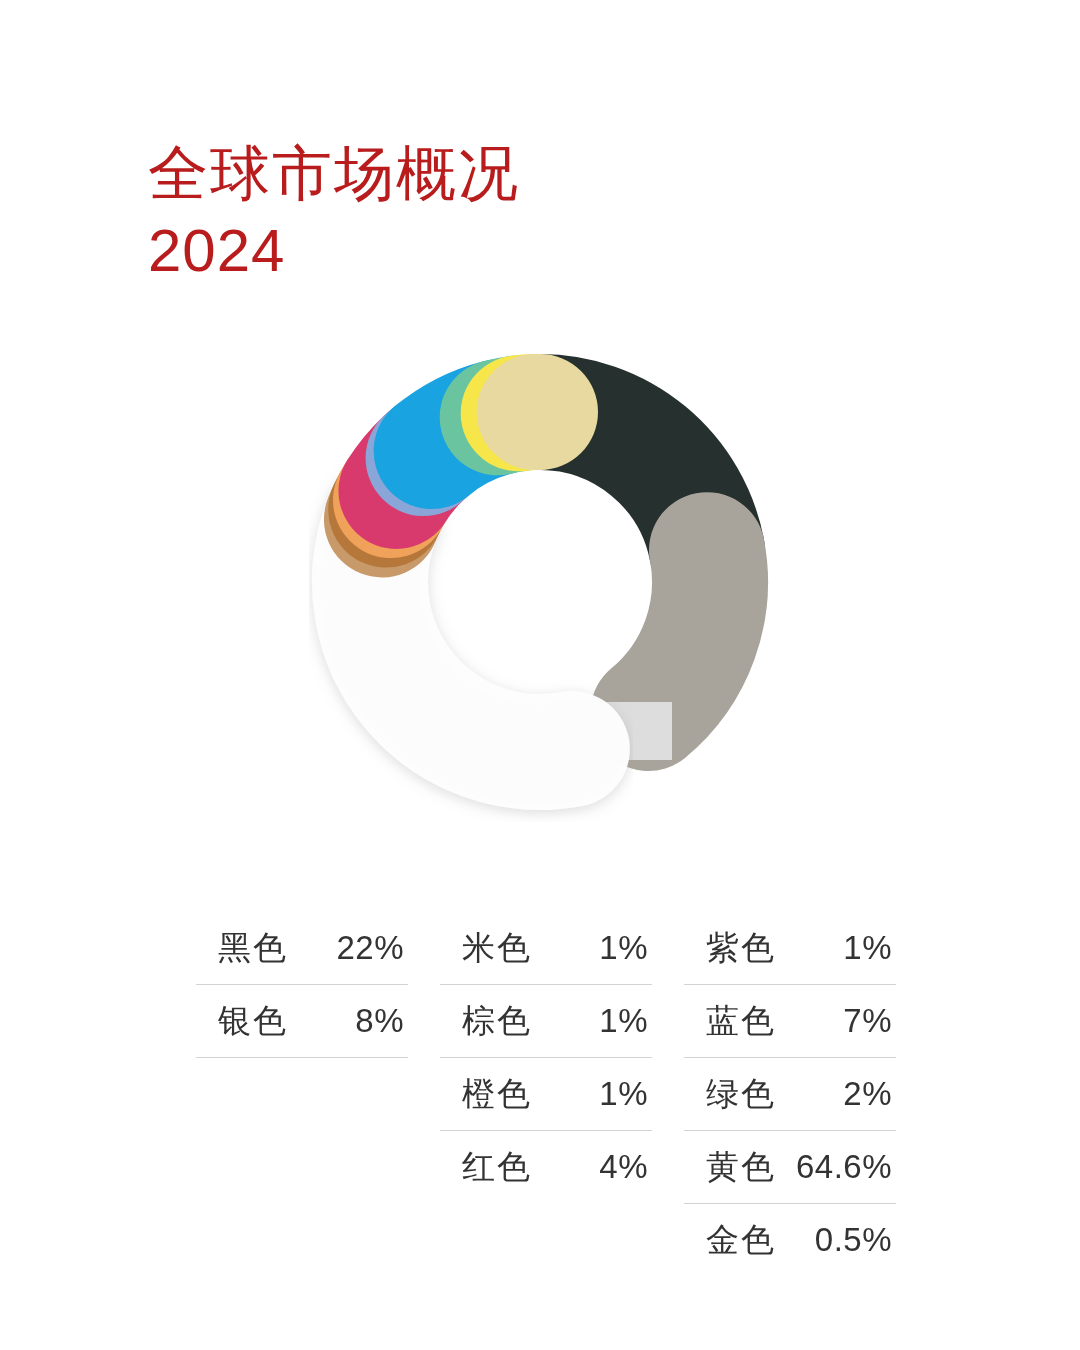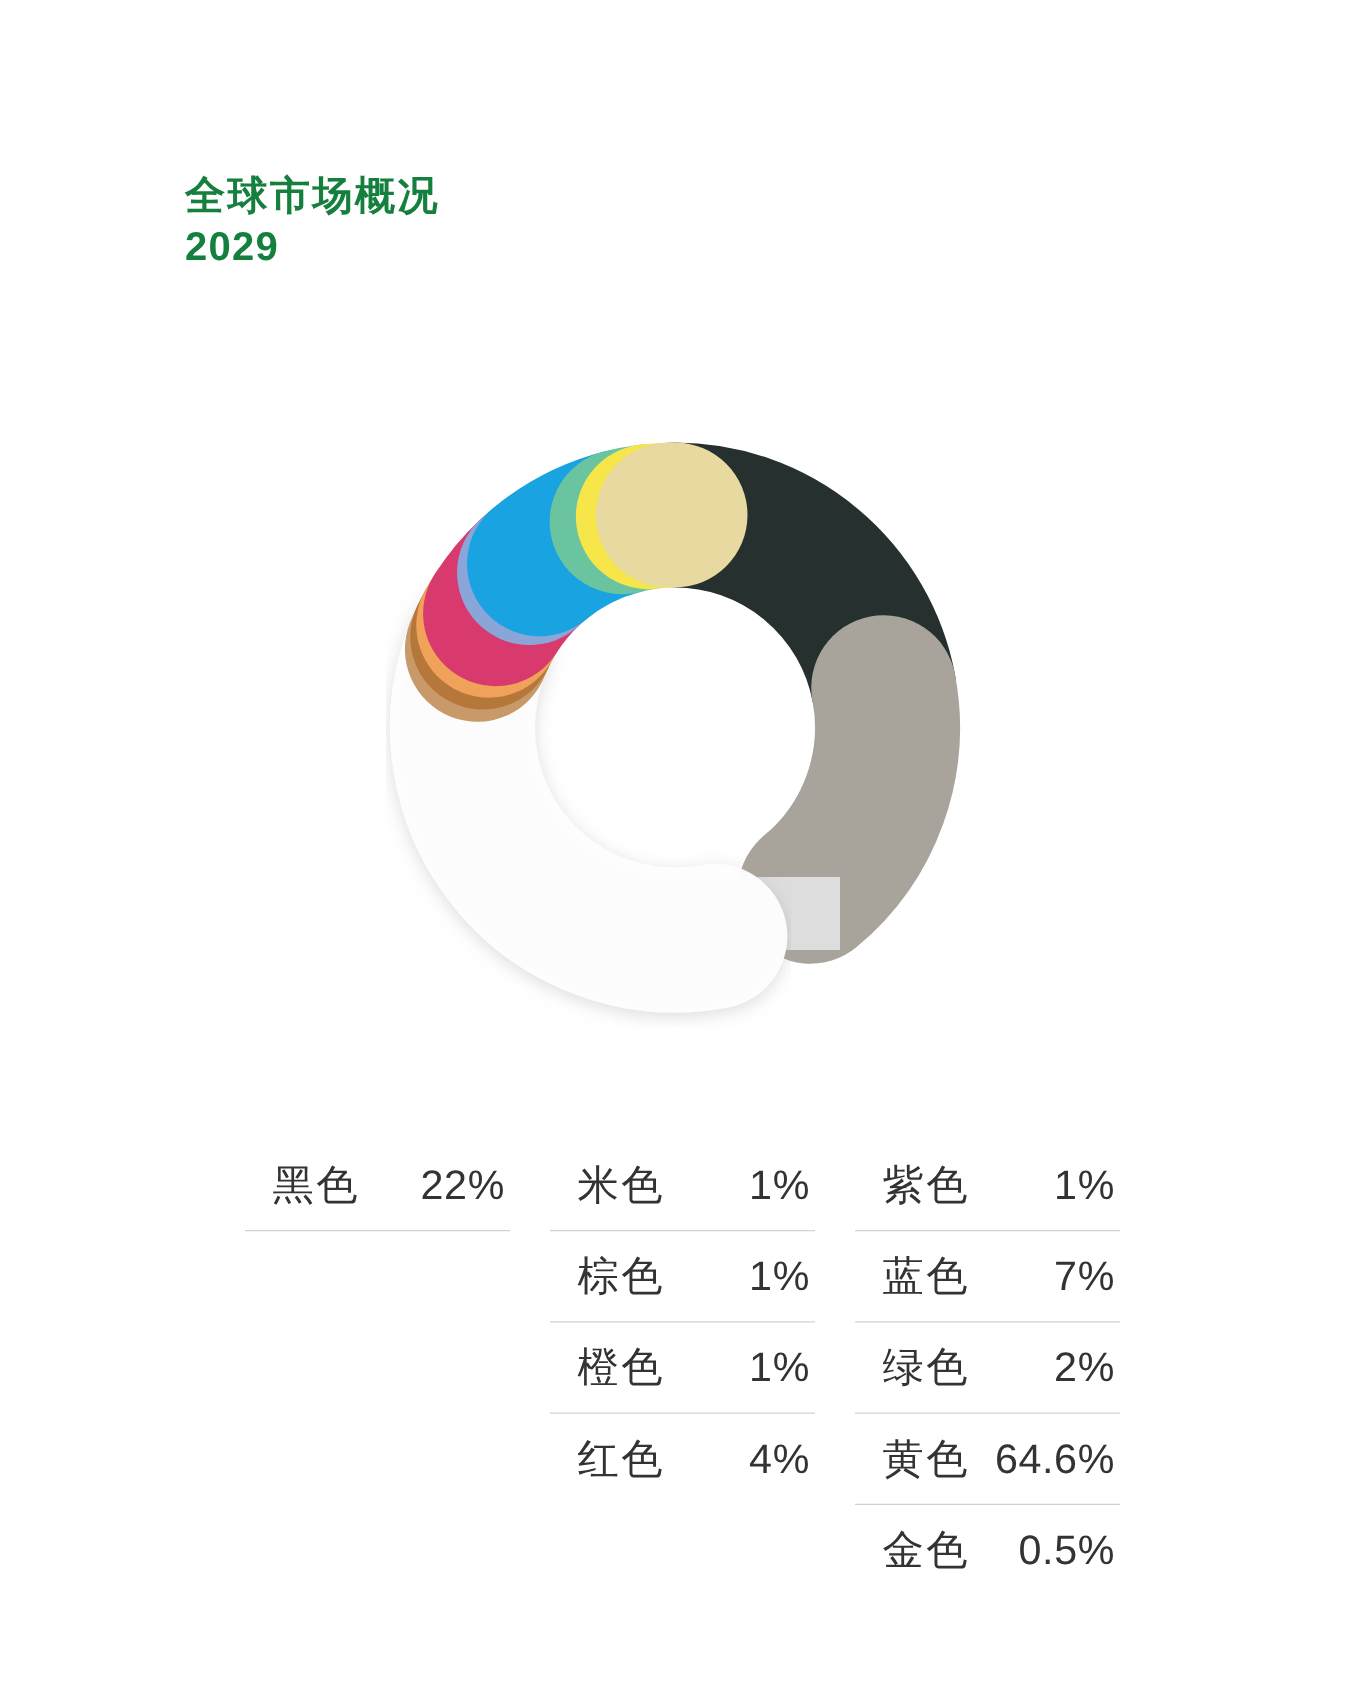--- a/index.html
+++ b/index.html
@@ -17,24 +17,24 @@
   }
 
   
   .title-block {
     position: absolute;
     left: 148px;
     top: 136px;
     line-height: 1.28;
   }
   .title-line {
-    font-size: 32px;
-    font-weight: 700;
+    font-size: 60px;
+    font-weight: 400;
     letter-spacing: 2px;
-    color: #15803d;
+    color: #b91c1c;
     white-space: nowrap;
   }
   .title-line.year {
     letter-spacing: 1px;
   }
 
   
   .chart-wrap {
     position: absolute;
     left: 0;
@@ -82,21 +82,21 @@
   .legend-value {
     letter-spacing: 0.5px;
     margin-left: 12px;
   }
 </style>
 </head>
 <body>
 
 <div class="title-block">
   <div class="title-line">全球市场概况</div>
-  <div class="title-line year">2029</div>
+  <div class="title-line year">2024</div>
 </div>
 
 <div class="chart-wrap">
   <svg class="donut-svg" id="donut" width="620" height="580" viewBox="0 0 620 580">
       <defs>
         <filter id="softshadow" x="-30%" y="-30%" width="160%" height="160%">
           <feDropShadow dx="0" dy="3" stdDeviation="7" flood-color="#9a9a9a" flood-opacity="0.35"></feDropShadow>
         </filter>
       </defs>
       <path d="M 310 112 A 170 170 0 0 1 476.9888326238771 250.14517652042682" fill="none" stroke="#26302e" stroke-width="116" stroke-linecap="round"></path>
@@ -113,20 +113,24 @@
       <path d="M 288.69335029406835 113.34050077653876 A 170 170 0 0 1 304.66017095671816 112.08388473782563" fill="none" stroke="#f7e64a" stroke-width="116" stroke-linecap="round"></path>
       <path d="M 304.66017095671816 112.08388473782563 A 170 170 0 0 1 309.99999999999994 112" fill="none" stroke="#e8d9a0" stroke-width="116" stroke-linecap="round"></path>
     </svg>
 </div>
 
 <div class="legend">
   <div class="legend-col">
     <div class="legend-row">
       <span class="legend-name">黑色</span>
       <span class="legend-value">22%</span>
+    </div>
+    <div class="legend-row">
+      <span class="legend-name">银色</span>
+      <span class="legend-value">8%</span>
     </div>
   </div>
 
   <div class="legend-col">
     <div class="legend-row">
       <span class="legend-name">米色</span>
       <span class="legend-value">1%</span>
     </div>
     <div class="legend-row">
       <span class="legend-name">棕色</span>

